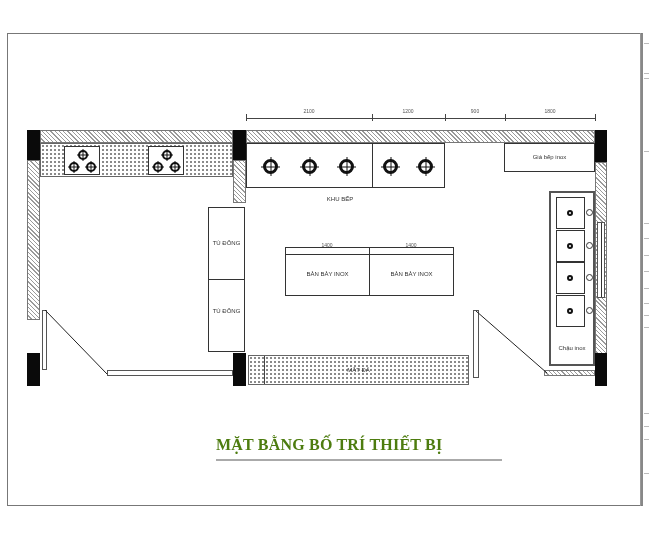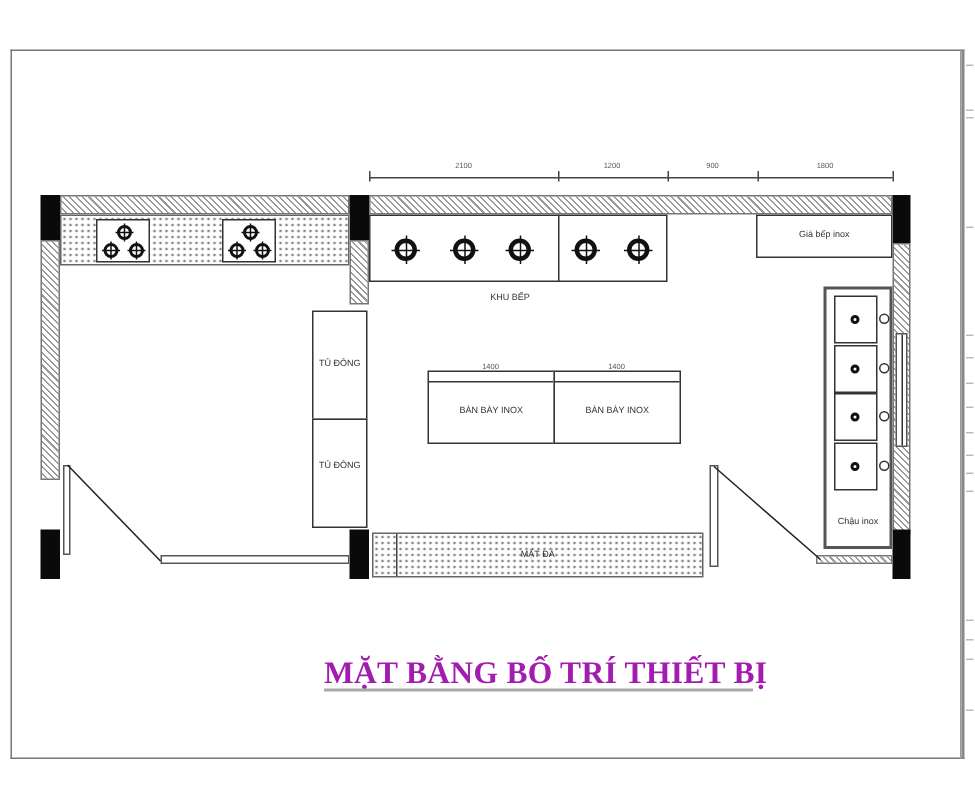--- a/index.html
+++ b/index.html
@@ -19,21 +19,21 @@
   .sburner { position:absolute; width:10px; height:10px; border:2px solid #111; border-radius:50%; box-sizing:border-box; }
   .sburner::before { content:""; position:absolute; left:50%; top:-3px; width:1px; height:12px; background:#111; transform:translateX(-50%); }
   .sburner::after { content:""; position:absolute; top:50%; left:-3px; height:1px; width:12px; background:#111; transform:translateY(-50%); }
   .dim-line { height:1px; background:#444; }
   .dim-tick { width:1px; height:7px; background:#444; }
   .dim-txt { font-size:5px; color:#555; transform:translateX(-50%); white-space:nowrap; }
   .sink-bowl { position:absolute; left:5px; width:27px; height:30px; border:1px solid #333; background:#fff; }
   .drain { position:absolute; left:10px; top:12px; width:6px; height:6px; border:2px solid #111; border-radius:50%; box-sizing:border-box; }
   .tap { position:absolute; width:5px; height:5px; border:1px solid #333; border-radius:50%; }
   .door-leaf { background:#fff; border:1px solid #555; }
-  .title { font-family:"Liberation Serif", serif; font-weight:bold; font-size:21px; color:#a21caf; letter-spacing:0.2px; white-space:nowrap; }
+  .title { font-family:"Liberation Serif", serif; font-weight:bold; font-size:16px; color:#4d7c0f; letter-spacing:0.2px; white-space:nowrap; }
   .title-underline { height:2px; background:#aaa; }
 </style>
 </head>
 <body>
 
 <div class="abs frame"></div>
 <div class="abs right-strip">
   <div class="strip-tick" style="top:10px"></div>
   <div class="strip-tick" style="top:40px"></div>
   <div class="strip-tick" style="top:45px"></div>

